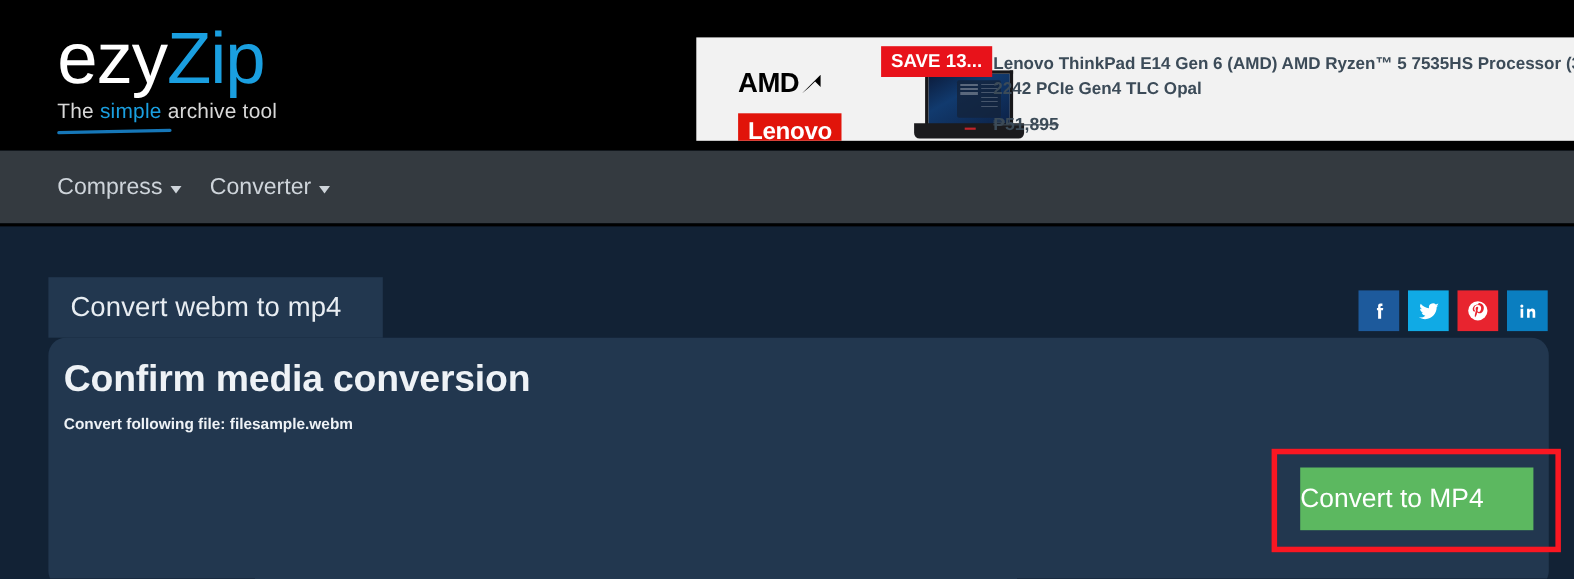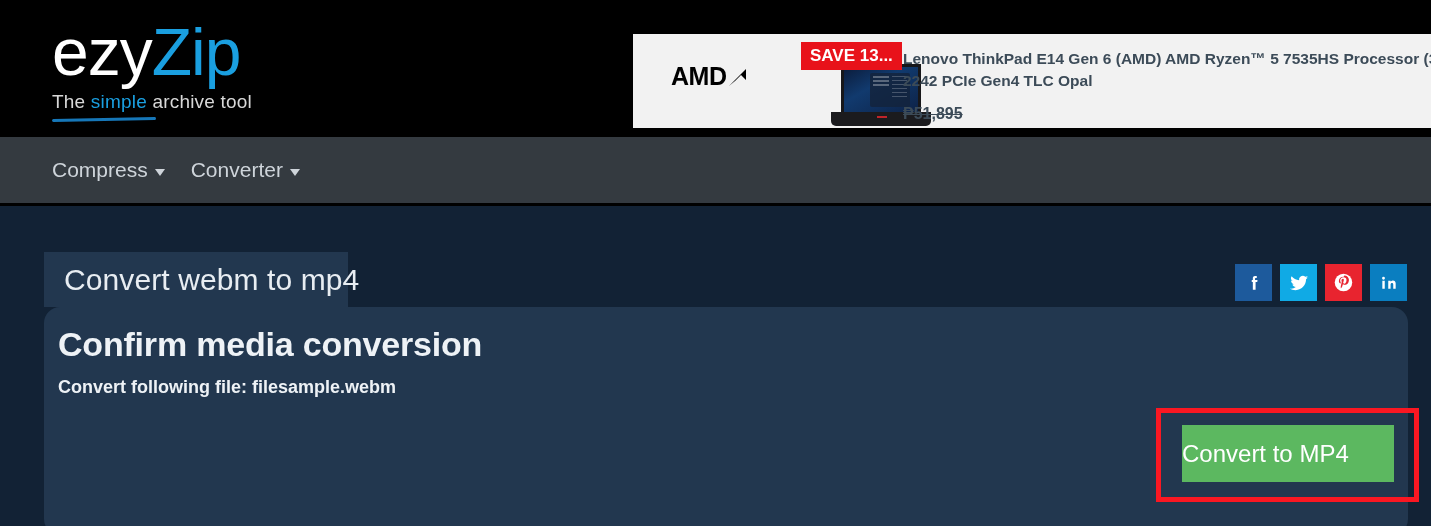--- a/index.html
+++ b/index.html
@@ -175,39 +175,39 @@
 
   
   .tab {
     position: absolute; left: 44px; top: 252px;
     width: 304px; height: 55px;
     background: #22374f;
     display: flex; align-items: center;
     padding-left: 20px;
   }
   .tab-label {
-    color: #e8edf2; font-size: 30px; font-weight: 300;
+    color: #e8edf2; font-size: 25px; font-weight: 300;
     white-space: nowrap; letter-spacing: 0.1px;
   }
 
   
   .panel {
     position: absolute; left: 44px; top: 307px;
     width: 1364px; height: 228px;
     background: #22374f;
     border-radius: 16px;
   }
   .panel-title {
     position: absolute; left: 14px; top: 18px;
     color: #eef2f6; font-size: 34px; font-weight: bold;
     letter-spacing: -0.2px; white-space: nowrap;
   }
   .panel-sub {
     position: absolute; left: 14px; top: 70px;
-    color: #eef2f6; font-size: 18px; font-weight: bold;
+    color: #eef2f6; font-size: 14px; font-weight: bold;
     white-space: nowrap;
   }
 
   
   .highlight-box {
     position: absolute; left: 1156px; top: 408px;
     width: 263px; height: 94px;
     border: 5px solid #fa1722;
     z-index: 6;
   }
@@ -234,20 +234,21 @@
       <div class="logo-main"><span class="logo-ezy">ezy</span><span class="logo-zip">Zip</span></div>
       <div class="logo-sub"><span>The </span><span class="hl">simple</span><span> archive tool</span></div>
     </div>
     <div class="logo-underline"></div>
 
     <div class="ad">
       <div class="ad-brands">
         <div class="amd-logo"><span>AMD</span><span class="amd-arrow"><svg width="19" height="19" viewBox="0 0 19 19">
                 <path d="M1 18 L18 1 L18 12 L13 7 L7 13 Z" fill="#000"></path>
               </svg></span></div>
+        <div class="lenovo-logo">Lenovo</div>
       </div>
       <div class="ad-image">
         <div class="laptop-screen">
             <div class="laptop-ui"></div>
           </div>
         <div class="laptop-base"></div>
       </div>
       <div class="ad-text">
         <div class="ad-title">Lenovo ThinkPad E14 Gen 6 (AMD) AMD Ryzen™ 5 7535HS Processor (3.30 GH</div>
         <div class="ad-title ad-title-2">2242 PCIe Gen4 TLC Opal</div>

